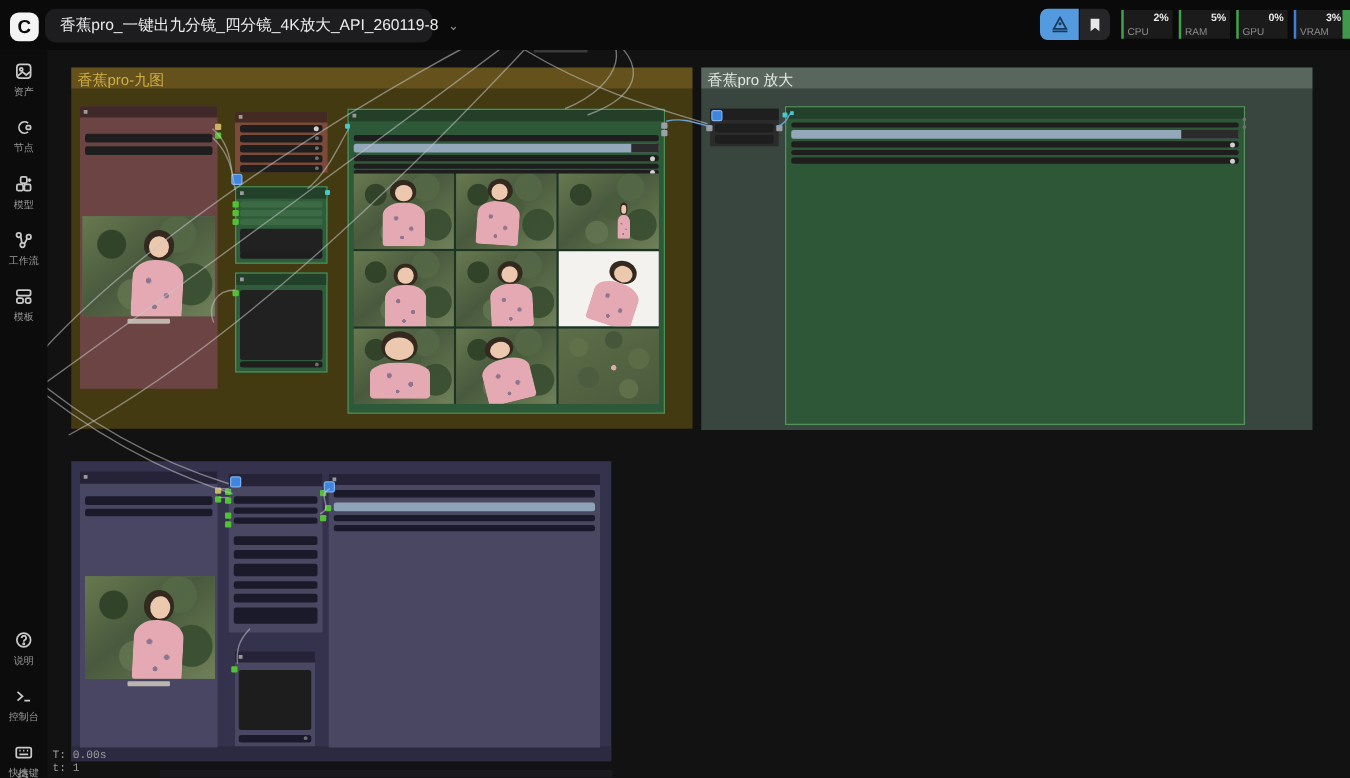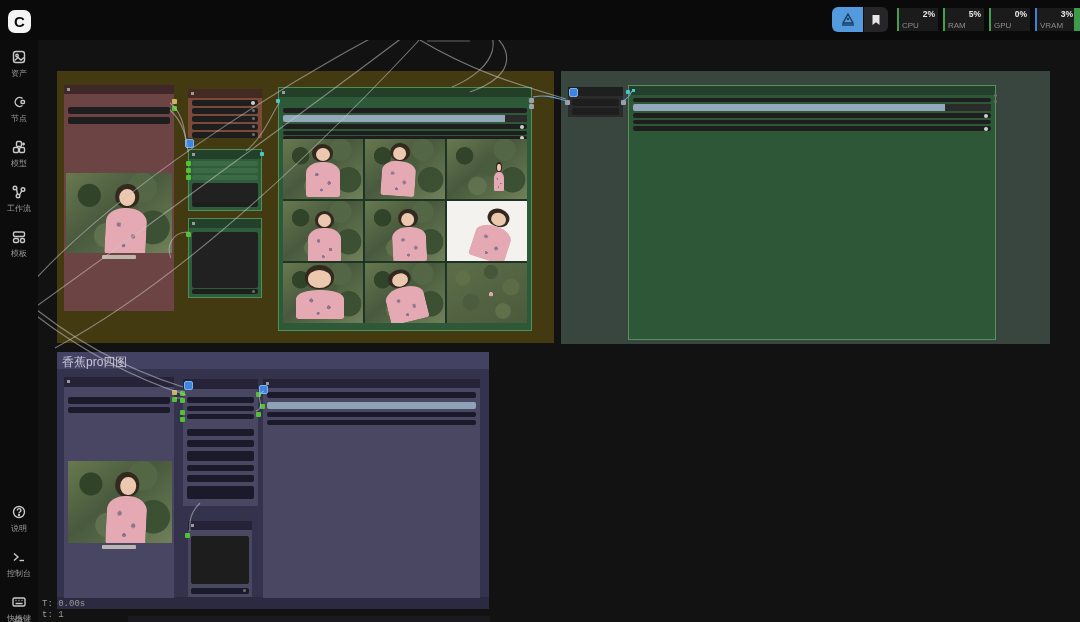--- a/index.html
+++ b/index.html
@@ -180,31 +180,32 @@
     <div class="port" style="left:-3px; top:7px"></div>
       <div class="port" style="left:-3px; top:14px"></div>
     <div class="port" style="left:-3px; top:21px"></div>
       <div class="port" style="left:-3px; top:28px"></div>
     <div class="port" style="left:-3px; top:35px"></div>
     <div class="port" style="right:-3px; top:15px"></div>
   </div>
 
   <div class="group" id="group-nine">
     <div class="gbody"></div>
+    <div class="ghead">香蕉pro-九图</div>
   </div>
 
   <div class="group" id="group-up">
     <div class="gbody"></div>
+    <div class="ghead">香蕉pro 放大</div>
   </div>
 
   <div class="group" id="group-four">
     <div class="gbody">
         <div class="gfoot"></div>
       </div>
-    <div class="ghead">香蕉pro四图</div>
   </div>
 
   <div class="node" id="node-load9">
     <div class="ntitle">
         <span class="cdot"></span>
       </div>
     <div class="wrow" style="left:4px; right:4px; top:22px; height:7px"></div>
     <div class="wrow" style="left:4px; right:4px; top:32px; height:7px"></div>
     <div class="photo v-stand standalone" style="left:2px; top:88px; width:106px; height:80px">
       <div class="person">
@@ -451,20 +452,24 @@
     <path class="w-gray" d="M200,503 C191,512 189,520 190,531"></path>
     <path class="w-gray" d="M256,411 C268,406 252,396 264,391"></path>
     <path class="w-gray" d="M175,391 L183,391"></path>
     <path class="w-gray" d="M175,398 L183,398"></path>
     <path class="w-blue" d="M533,97 C546,94 556,98 567,101"></path>
     <path class="w-blue" d="M622,101 C628,99 630,95 632,91"></path>
   </svg>
 
   <div class="topbar">
     <div class="logo">C</div>
+    <div class="title-pill">
+      <span class="t">香蕉pro_一键出九分镜_四分镜_4K放大_API_260119-8</span>
+      <span class="chev">⌄</span>
+    </div>
     <div class="run-btn">
       <svg width="16" height="14" viewBox="0 0 16 14">
         <path d="M8 1 L13 10 L3 10 Z" fill="none" stroke="#173a5e" stroke-width="1.4"></path>
         <path d="M2 12 H14" stroke="#173a5e" stroke-width="1.4"></path>
         <circle cx="8" cy="6" r="1.2" fill="#173a5e"></circle>
       </svg>
     </div>
     <div class="bm-btn">
       <svg width="10" height="12" viewBox="0 0 10 12">
         <path d="M1.5 1 H8.5 V11 L5 8.2 L1.5 11 Z" fill="#e6e6e6"></path>

